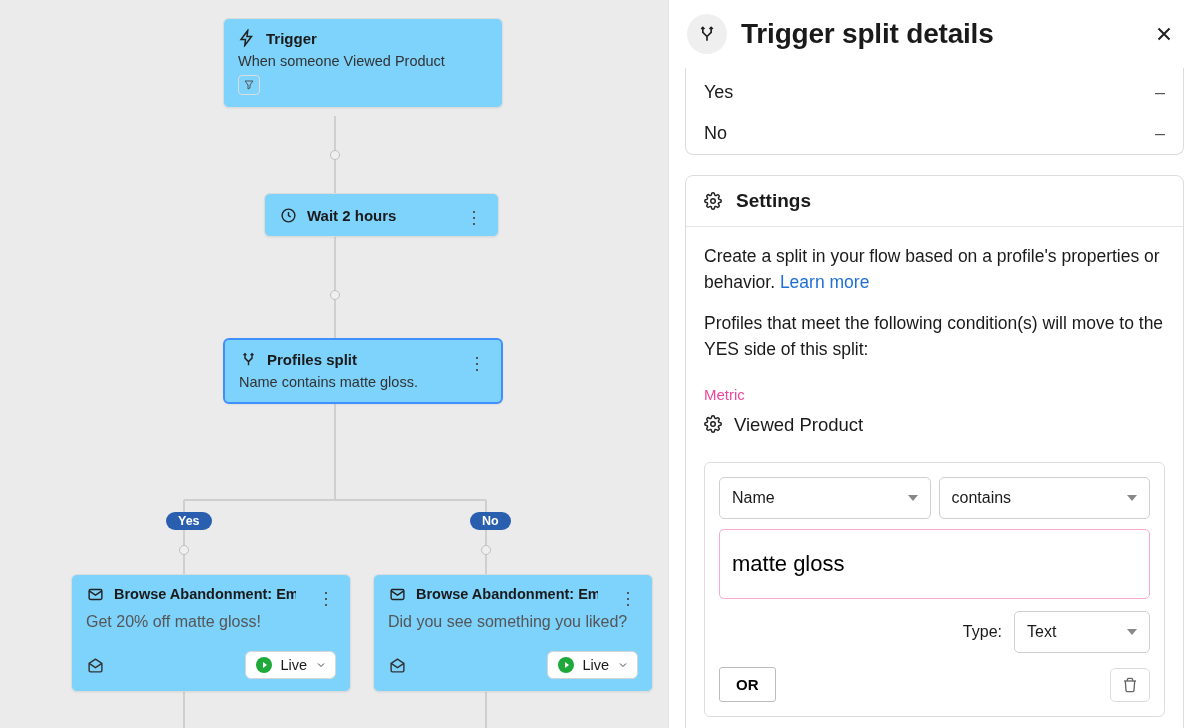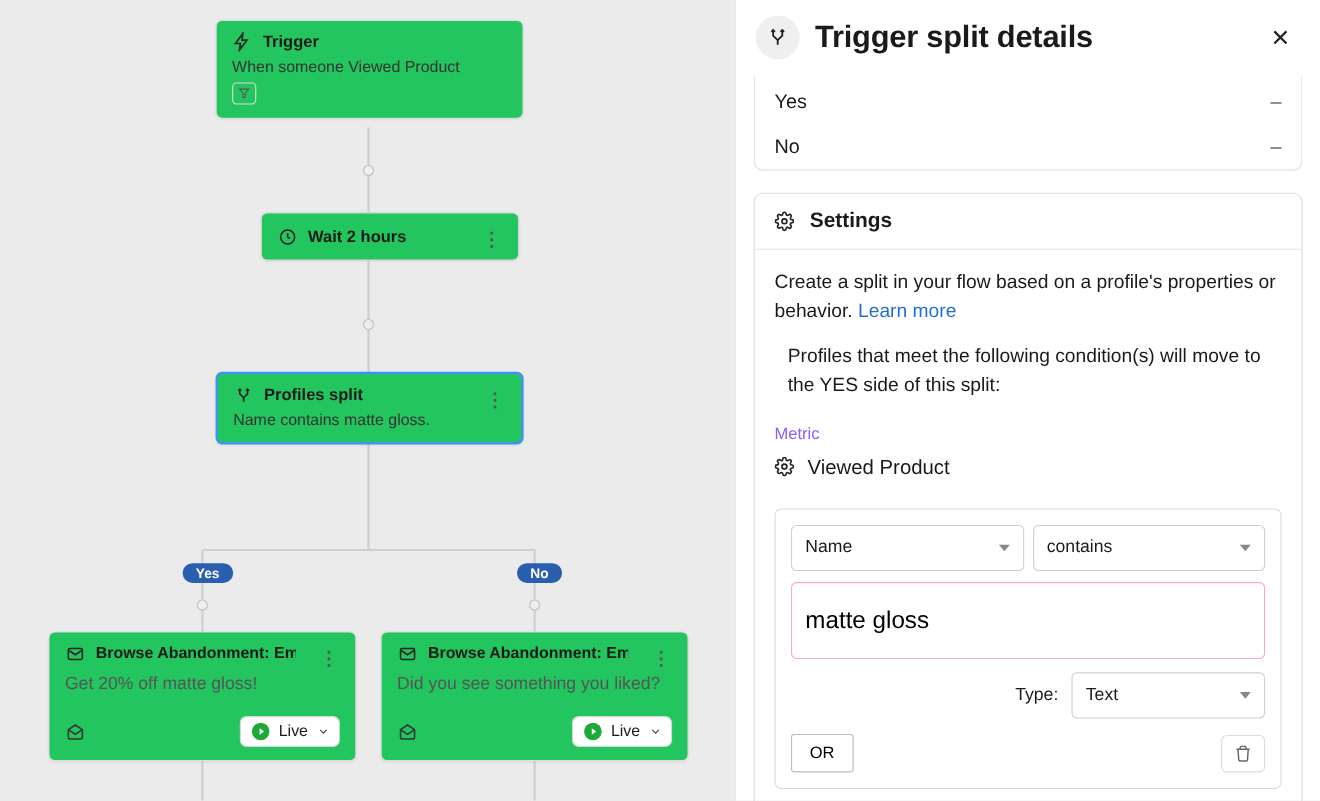--- a/index.html
+++ b/index.html
@@ -3,21 +3,21 @@
 <meta charset="utf-8">
 <style>
   * { box-sizing: border-box; margin: 0; padding: 0; }
   html, body { width: 1200px; height: 728px; font-family: -apple-system, BlinkMacSystemFont, "Segoe UI", Helvetica, Arial, sans-serif; overflow: hidden; }
   body { display: flex; background: #ebebeb; color: #1a1a1a; }
 
   
   .canvas { position: relative; width: 668px; height: 728px; }
   .canvas svg.connectors { position: absolute; top:0; left:0; width:668px; height:728px; pointer-events:none; }
 
-  .card { position:absolute; background:#22c55e; border:1px solid #dcdcdc; border-radius:6px; box-shadow: 0 1px 2px rgba(0,0,0,0.05); }
+  .card { position:absolute; background:#7dd3fc; border:1px solid #dcdcdc; border-radius:6px; box-shadow: 0 1px 2px rgba(0,0,0,0.05); margin-left: 27px; }
   .card.selected { border:2px solid #3f8fff; }
   .card-pad { padding: 10px 14px 12px; font-size: 14.5px; }
   .card-header { display:flex; align-items:center; gap:10px; font-weight:600; margin-bottom:6px; font-size:15px;}
   .card-header.center { justify-content: flex-start; }
   .icon { width:18px; height:18px; display:inline-flex; align-items:center; justify-content:center; flex-shrink:0; }
   .menu-dots { position:absolute; right:10px; top:10px; width:28px; height:28px; border-radius:4px; display:flex; align-items:center; justify-content:center; cursor:pointer; }
   .dots-v { width:4px; height:18px; background-image: radial-gradient(circle, #555 1.5px, transparent 1.5px); background-size: 4px 6px; background-repeat: repeat-y; }
 
   .filter-chip { width:22px; height:20px; border:1px solid #dcdcdc; border-radius:4px; display:flex; align-items:center; justify-content:center; margin-top:6px; }
 
@@ -47,33 +47,33 @@
   .section-card { border:1px solid #dcdcdc; border-radius:8px; margin-bottom:20px; }
   .stage-row { display:flex; justify-content:space-between; align-items:center; padding:10px 18px; font-size:18px; }
   .stage-row + .stage-row { border-top: 0; }
   .stage-row.partial { border-bottom:0; padding-top:0; margin-top:-6px;}
   .stage-dash { color:#555; font-weight:400; }
 
   .settings-header { display:flex; align-items:center; gap:14px; padding:14px 18px; border-bottom:1px solid #e5e5e5; font-size:19px; font-weight:600;}
   .settings-body { padding:16px 18px 20px; font-size:17.5px; line-height:1.5; }
   .link { color:#1f6fd6; cursor:pointer; }
 
-  .metric-label { font-size:15px; color:#8b5cf6; margin-top:22px; margin-bottom:4px;}
+  .metric-label { font-size:15px; color:#ec4899; margin-top:22px; margin-bottom:4px;}
   .metric-row { display:flex; align-items:center; gap:12px; font-size:18.5px; margin-bottom:12px; }
 
   .cond-box { border:1px solid #dcdcdc; border-radius:6px; padding:14px;margin-top:24px; }
   .select { border:1px solid #cfcfcf; border-radius:5px; padding:8px 12px; background:#fff; font-size:16px; display:flex; justify-content:space-between; align-items:center; cursor:pointer; }
   .select-row { display:flex; gap:8px; margin-bottom:10px; }
   .select-row .select:first-child { flex:1; }
   .select-row .select:last-child { flex:1; }
   .text-input { width:100%; border:1px solid #f9a8d4; border-radius:5px; padding:21px 12px; font-size:22px; }
   .type-row { display:flex; justify-content:flex-end; align-items:center; gap:12px; margin-top:12px; font-size:16px;}
-  .type-row .select { width:176px; }
+  .type-row .select { width:136px; }
   .cond-actions { display:flex; justify-content:space-between; align-items:center; margin-top:14px; }
-  .btn-outline { border:1px solid #bcbcbc; background:#fff; border-radius:3px; padding:8px 16px; font-size:15px; font-weight:400; cursor:pointer; display:flex; align-items:center; gap:8px; }
+  .btn-outline { border:1px solid #bcbcbc; background:#fff; border-radius:3px; padding:8px 16px; font-size:15px; font-weight:700; cursor:pointer; display:flex; align-items:center; gap:8px; }
   .icon-btn { border:1px solid #dcdcdc; border-radius:5px; width:40px; height:34px; display:flex; align-items:center; justify-content:center; cursor:pointer;}
   .and-btn { margin-top:14px; }
 
   .tri { width:0;height:0;border-left:5px solid transparent;border-right:5px solid transparent;border-top:6px solid #888; }
 
   svg { display:block; }
 </style>
 </head>
 <body>
 
@@ -267,21 +267,21 @@
               <circle cx="12" cy="12" r="3"></circle>
               <path d="M19.4 15a1.7 1.7 0 0 0 .34 1.87l.06.06a2 2 0 1 1-2.83 2.83l-.06-.06a1.7 1.7 0 0 0-1.87-.34 1.7 1.7 0 0 0-1 1.56V21a2 2 0 1 1-4 0v-.09a1.7 1.7 0 0 0-1-1.56 1.7 1.7 0 0 0-1.87.34l-.06.06a2 2 0 1 1-2.83-2.83l.06-.06a1.7 1.7 0 0 0 .34-1.87 1.7 1.7 0 0 0-1.56-1H3a2 2 0 1 1 0-4h.09a1.7 1.7 0 0 0 1.56-1 1.7 1.7 0 0 0-.34-1.87l-.06-.06a2 2 0 1 1 2.83-2.83l.06.06a1.7 1.7 0 0 0 1.87.34H9a1.7 1.7 0 0 0 1-1.56V3a2 2 0 1 1 4 0v.09a1.7 1.7 0 0 0 1 1.56 1.7 1.7 0 0 0 1.87-.34l.06-.06a2 2 0 1 1 2.83 2.83l-.06.06a1.7 1.7 0 0 0-.34 1.87V9a1.7 1.7 0 0 0 1.56 1H21a2 2 0 1 1 0 4h-.09a1.7 1.7 0 0 0-1.56 1z"></path>
             </svg>
         </span>
         <span>Settings</span>
       </div>
       <div class="settings-body">
         <p>
           <span>Create a split in your flow based on a profile's properties or behavior. </span><span class="link">Learn more</span>
         </p>
-        <p style="margin-top:14px;margin-left:12px;">Profiles that meet the following condition(s) will move to the YES side of this split:</p>
+        <p style="margin-top:14px;">Profiles that meet the following condition(s) will move to the YES side of this split:</p>
 
         <div class="metric-label">Metric</div>
         <div class="metric-row">
           <span class="icon">
             <svg viewBox="0 0 24 24" width="18" height="18" fill="none" stroke="#222" stroke-width="2">
                 <circle cx="12" cy="12" r="3"></circle>
                 <path d="M19.4 15a1.7 1.7 0 0 0 .34 1.87l.06.06a2 2 0 1 1-2.83 2.83l-.06-.06a1.7 1.7 0 0 0-1.87-.34 1.7 1.7 0 0 0-1 1.56V21a2 2 0 1 1-4 0v-.09a1.7 1.7 0 0 0-1-1.56 1.7 1.7 0 0 0-1.87.34l-.06.06a2 2 0 1 1-2.83-2.83l.06-.06a1.7 1.7 0 0 0 .34-1.87 1.7 1.7 0 0 0-1.56-1H3a2 2 0 1 1 0-4h.09a1.7 1.7 0 0 0 1.56-1 1.7 1.7 0 0 0-.34-1.87l-.06-.06a2 2 0 1 1 2.83-2.83l.06.06a1.7 1.7 0 0 0 1.87.34H9a1.7 1.7 0 0 0 1-1.56V3a2 2 0 1 1 4 0v.09a1.7 1.7 0 0 0 1 1.56 1.7 1.7 0 0 0 1.87-.34l.06-.06a2 2 0 1 1 2.83 2.83l-.06.06a1.7 1.7 0 0 0-.34 1.87V9a1.7 1.7 0 0 0 1.56 1H21a2 2 0 1 1 0 4h-.09a1.7 1.7 0 0 0-1.56 1z"></path>
               </svg>
           </span>
           <span>Viewed Product</span>

